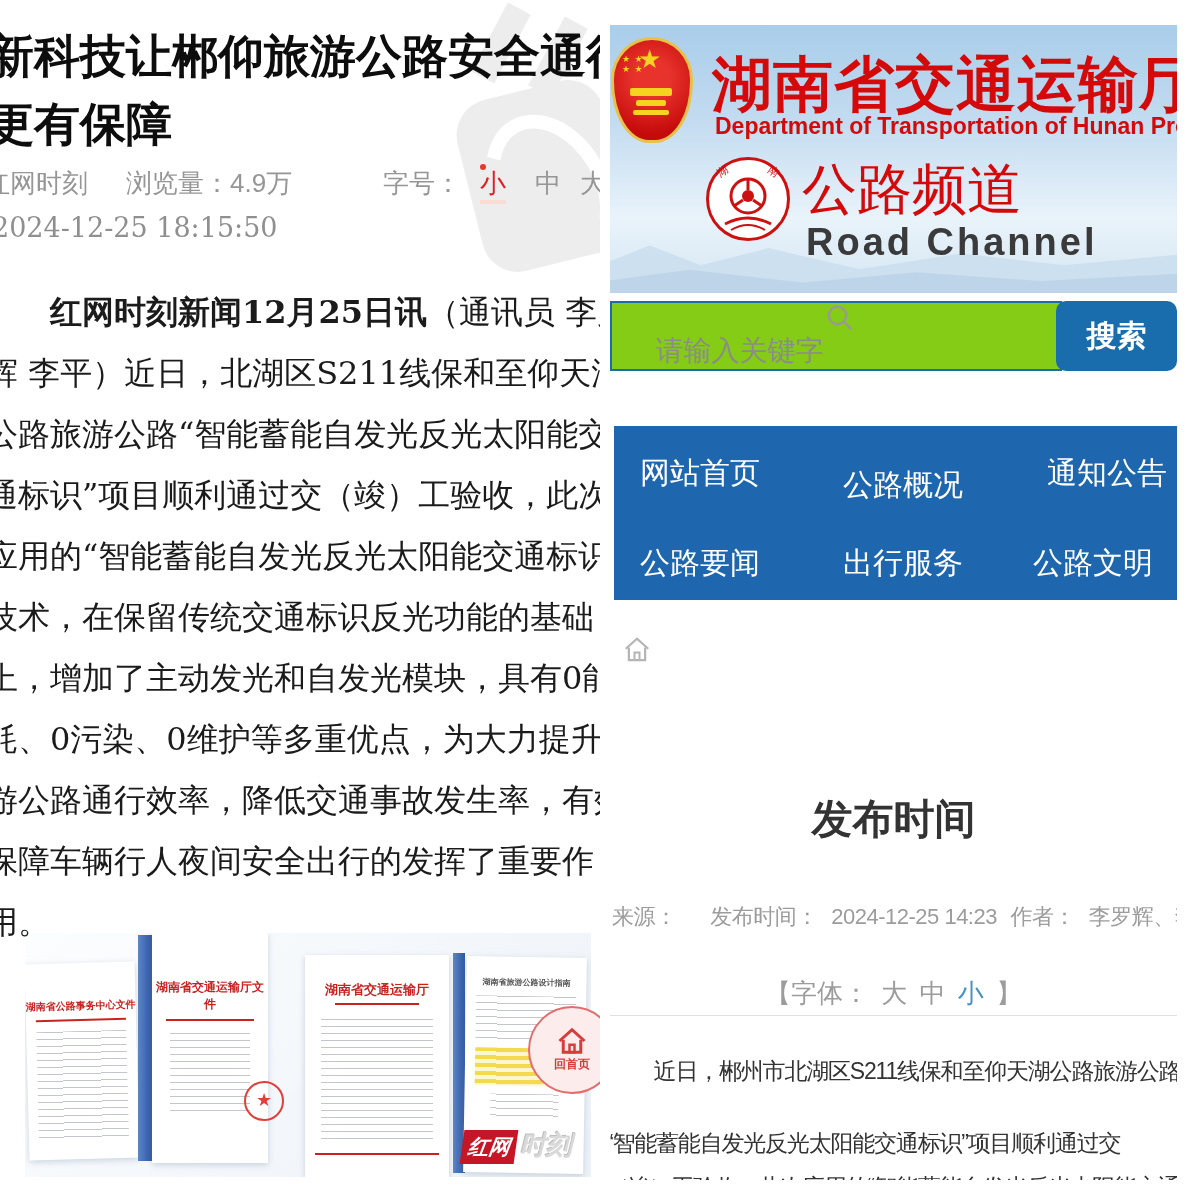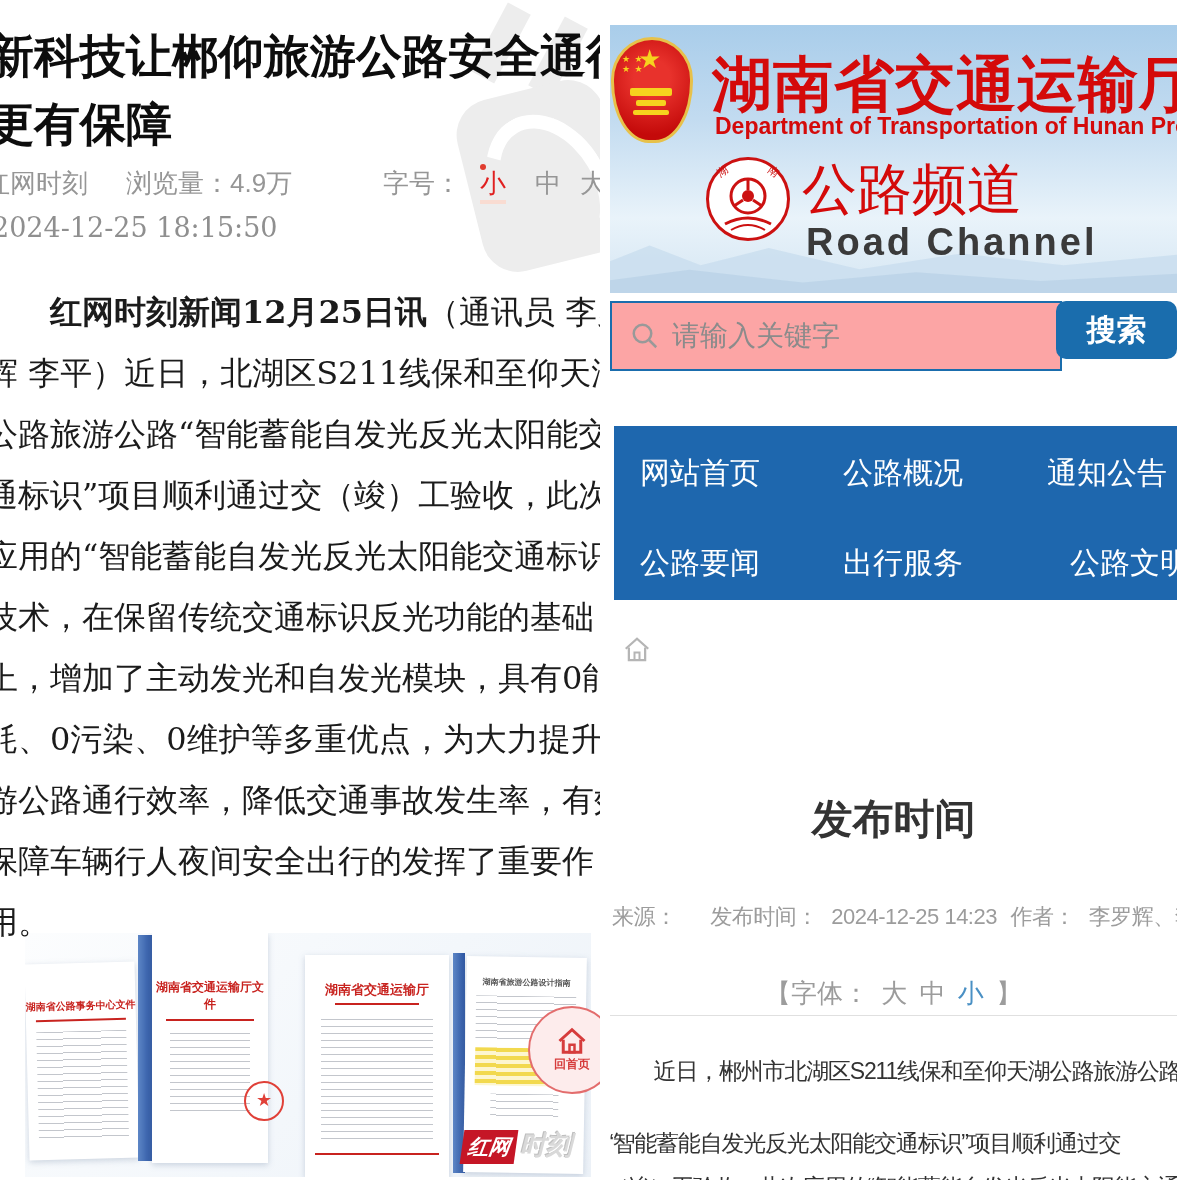--- a/index.html
+++ b/index.html
@@ -47,25 +47,25 @@
         color:#d40a0a;white-space:nowrap;}
   #channel-sub{position:absolute;left:196px;top:196px;font-size:38px;font-weight:600;
         color:#3a3a3a;letter-spacing:3px;white-space:nowrap;}
   #emblem{position:absolute;left:1px;top:12px;width:76px;height:100px;
         background:radial-gradient(circle at 50% 38%,#e8322c 25%,#c40a0a 78%);
         border:3px solid #e7c14a;border-radius:50% 50% 46% 46% / 40% 40% 58% 58%;}
   #seal-logo{position:absolute;left:96px;top:132px;width:84px;height:84px;border-radius:50%;
         background:#fff;border:3px solid #cc1111;box-sizing:border-box;}
   #search-row{position:absolute;left:0;top:301px;width:567px;height:70px;}
   #search-box{position:absolute;left:0;top:0;width:452px;height:70px;box-sizing:border-box;
-        background:#fca5a5;border:2px solid #1a6dad;display:flex;align-items:center;}
+        background:#84cc16;border:2px solid #1a6dad;display:flex;align-items:center;flex-direction:column;}
   #search-input{border:none;outline:none;flex:1;font-size:28px;color:#555;background:transparent;
         font-family:"Liberation Sans",sans-serif;}
   #search-input::placeholder{color:#8b8b8b;}
-  #search-btn{position:absolute;left:446px;top:0;width:121px;height:58px;background:#1a6dad;
+  #search-btn{position:absolute;left:446px;top:0;width:121px;height:70px;background:#1a6dad;
         color:#fff;font-size:30px;font-weight:bold;border:none;border-radius:10px;
         font-family:"Liberation Sans",sans-serif;}
   #nav-box{position:absolute;left:4px;top:426px;width:563px;height:174px;background:#1e67ae;}
   .nav-item{position:absolute;color:#fff;font-size:30px;line-height:40px;white-space:nowrap;}
   #breadcrumb{position:absolute;left:0;top:632px;width:567px;height:36px;display:flex;
         align-items:center;padding-left:12px;box-sizing:border-box;}
   #breadcrumb span{margin-left:12px;font-size:27px;color:#a3a3a3;white-space:nowrap;}
   .rtitle{position:absolute;left:0;width:567px;text-align:center;font-size:41px;font-weight:bold;
         color:#333;white-space:nowrap;}
   #rmeta{position:absolute;left:2px;top:902px;width:600px;font-size:22px;color:#9c9c9c;
@@ -212,25 +212,25 @@
           <circle cx="10" cy="10" r="7" fill="none" stroke="#999" stroke-width="2"></circle>
           <line x1="15" y1="15" x2="21" y2="21" stroke="#999" stroke-width="2"></line>
         </svg>
         <input id="search-input" placeholder="请输入关键字" style="">
       </div>
       <button id="search-btn">搜索</button>
     </div>
 
     <div id="nav-box">
       <div class="nav-item" style="left:26px;top:27px;">网站首页</div>
-      <div class="nav-item" style="left:229px;top:27px;">公路概况</div>
+      <div class="nav-item" style="left:229px;top:39px;">公路概况</div>
       <div class="nav-item" style="left:433px;top:27px;">通知公告</div>
       <div class="nav-item" style="left:26px;top:117px;">公路要闻</div>
       <div class="nav-item" style="left:229px;top:117px;">出行服务</div>
-      <div class="nav-item" style="left:456px;top:117px;">公路文明</div>
+      <div class="nav-item" style="left:419px;top:117px;">公路文明</div>
     </div>
 
     <div id="breadcrumb">
       <svg width="30" height="30" viewBox="0 0 24 24">
         <path d="M3 11 L12 3 L21 11" fill="none" stroke="#b5b5b5" stroke-width="1.8"></path>
         <path d="M5.5 10 V20 H18.5 V10" fill="none" stroke="#b5b5b5" stroke-width="1.8"></path>
         <rect x="10" y="14" width="4" height="6" fill="none" stroke="#b5b5b5" stroke-width="1.6"></rect>
       </svg>
     </div>
 

